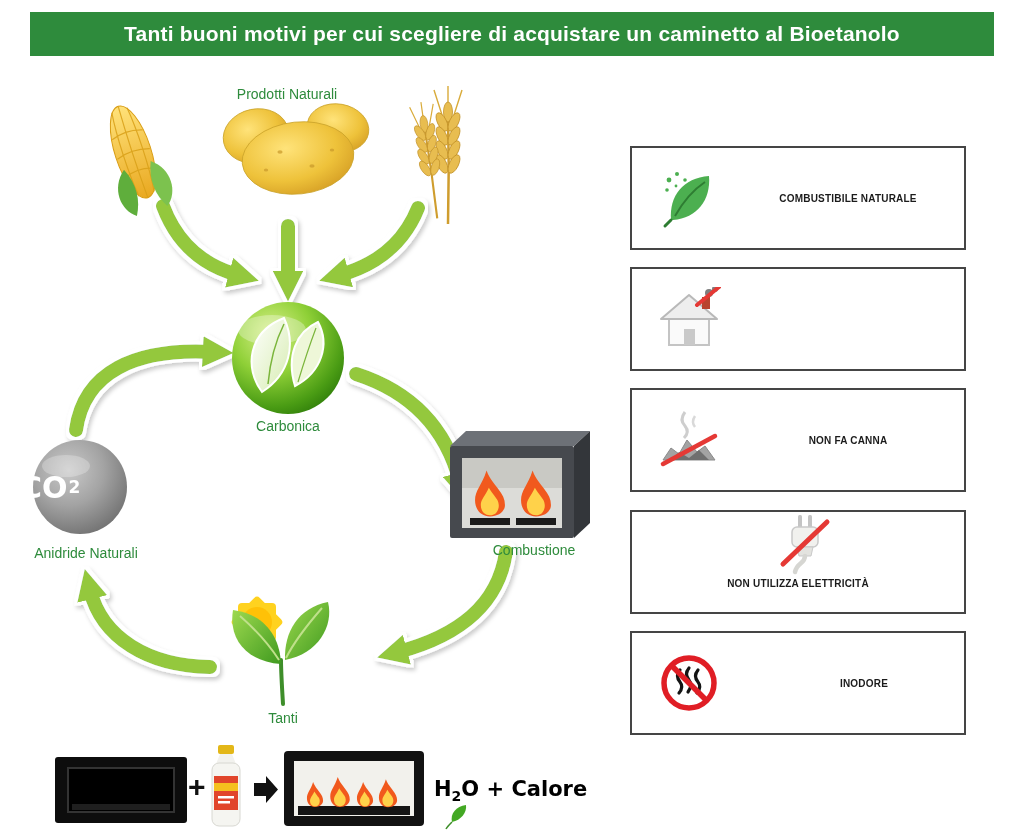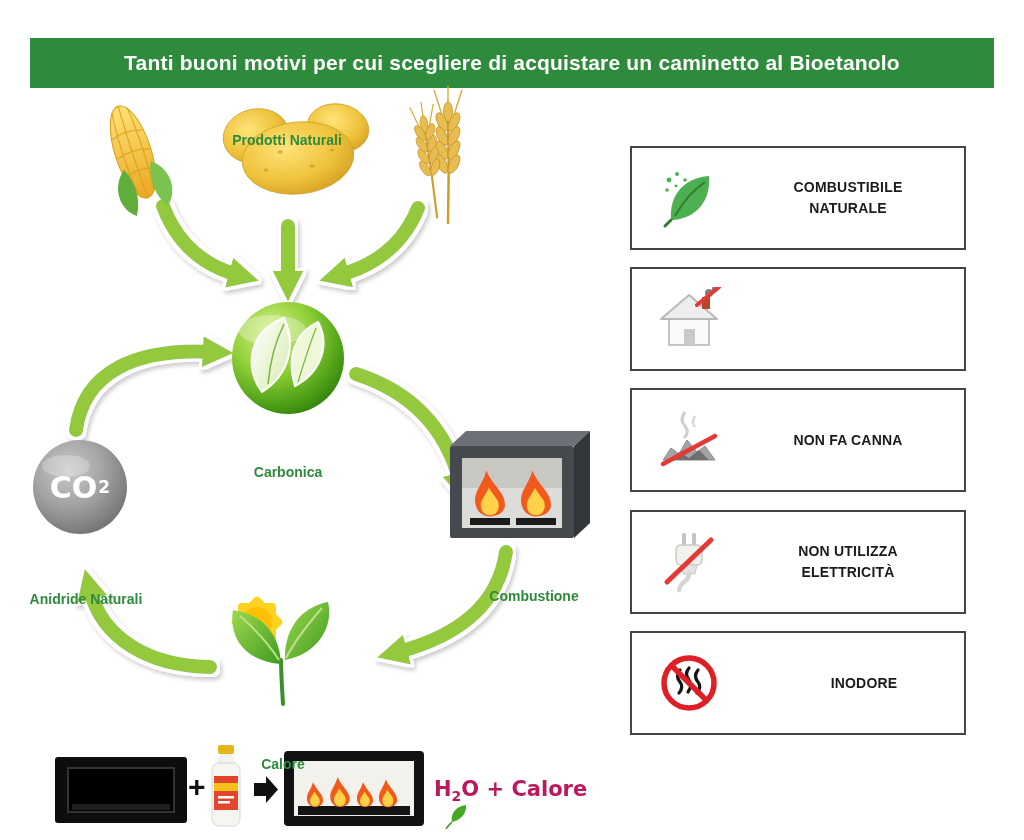--- a/index.html
+++ b/index.html
@@ -1,48 +1,48 @@
 <!DOCTYPE html>
 <html><head>
 <meta charset="utf-8">
 <style>
   html,body { margin:0; padding:0; background:#ffffff; font-family:"Liberation Sans", sans-serif; }
   .page { position:relative; width:1024px; height:840px; background:#ffffff; overflow:hidden; }
 
-  .banner { position:absolute; left:30px; top:12px; width:964px; height:50px; background:#2e8b3c;
+  .banner { position:absolute; left:30px; top:12px; width:964px; height:44px; background:#2e8b3c;
             color:#ffffff; display:flex; align-items:center; justify-content:center;
-            font-weight:bold; font-size:21px; letter-spacing:0.2px;margin-top:26px; }
+            font-weight:bold; font-size:21px; letter-spacing:0.2px; }
 
   .diagram-svg { position:absolute; left:0; top:0; width:1024px; height:840px; pointer-events:none; }
 
-  .diagram-label { position:absolute; color:#2e8b3c; font-weight:bold; font-size:14px; text-align:center;margin-top:46px; }
+  .diagram-label { position:absolute; color:#2e8b3c; font-weight:normal; font-size:14px; text-align:center; }
   .lbl-products   { left:207px; top:86px;  width:160px; }
   .lbl-bioethanol { left:208px; top:418px; width:160px; }
   .lbl-co2        { left:0px;   top:545px; width:172px; }
   .lbl-combustion { left:454px; top:542px; width:160px; }
   .lbl-plants     { left:203px; top:710px; width:160px; }
 
   .co2-text { position:absolute; left:20px; top:465px; width:120px; height:44px;
-              display:flex; align-items:center; justify-content:center;
+              display:flex; align-items:center; 
               color:#ffffff; font-weight:bold; font-size:30px; font-family:"DejaVu Sans", sans-serif; }
   .co2-text sup { font-size:17px; margin-left:1px; }
 
   .plus-sign { position:absolute; left:188px; top:770px; font-size:30px; font-weight:bold; color:#111111; }
 
-  .h2o { position:absolute; left:434px; top:777px; font-size:21px; font-weight:bold; color:#be185d;
+  .h2o { position:absolute; left:434px; top:777px; font-size:21px; font-weight:bold; color:#000000;
          font-family:"DejaVu Sans", sans-serif; }
   .h2o sub { font-size:14px; }
 
   .benefit-box { position:absolute; left:630px; width:336px; height:104px; box-sizing:border-box;
                  border:2px solid #454545; background:#ffffff; display:flex; align-items:center; }
   .benefit-icon { flex:0 0 auto; width:86px; margin-left:14px; display:flex; align-items:center; justify-content:center; }
   .benefit-label { flex:1; display:flex; justify-content:center; }
-  .benefit-label span { max-width:165px; text-align:center; font-weight:bold; font-size:14px;
+  .benefit-label span { max-width:165px; text-align:center; font-weight:bold; font-size:10px;
                         color:#1b1b1b; line-height:1.5; letter-spacing:0.2px; }
-  .bb1 { top:146px; } .bb2 { top:267px; } .bb3 { top:388px; } .bb4 { top:510px; } .bb5 { top:631px;gap:32px; }
+  .bb1 { top:146px; } .bb2 { top:267px; } .bb3 { top:388px; } .bb4 { top:510px;flex-direction:column; } .bb5 { top:631px;gap:32px; }
 </style>
 </head>
 <body>
 
 <div class="page">
 
   <div class="banner">
     <span>Tanti buoni motivi per cui scegliere di acquistare un caminetto al Bioetanolo</span>
   </div>
 
@@ -227,21 +227,21 @@
   </svg>
 
   <div class="diagram-label lbl-products">Prodotti Naturali</div>
   <div class="diagram-label lbl-bioethanol">Carbonica</div>
   <div class="co2-text">
     <span>CO</span>
       <sup>2</sup>
   </div>
   <div class="diagram-label lbl-co2">Anidride Naturali</div>
   <div class="diagram-label lbl-combustion">Combustione</div>
-  <div class="diagram-label lbl-plants">Calore</div>
+  <div class="diagram-label lbl-plants">Tanti</div>
 
   <div class="plus-sign">+</div>
   <div class="h2o">
     <span>H</span><sub>2</sub><span>O + Calore</span>
   </div>
 
   <div class="benefit-box bb1">
     <div class="benefit-icon">
       <svg width="64" height="64" viewBox="0 0 64 64">
         <path d="M14,54 C12,30 26,12 52,10 C54,34 40,52 16,54 Z" fill="#4caf50"></path>

